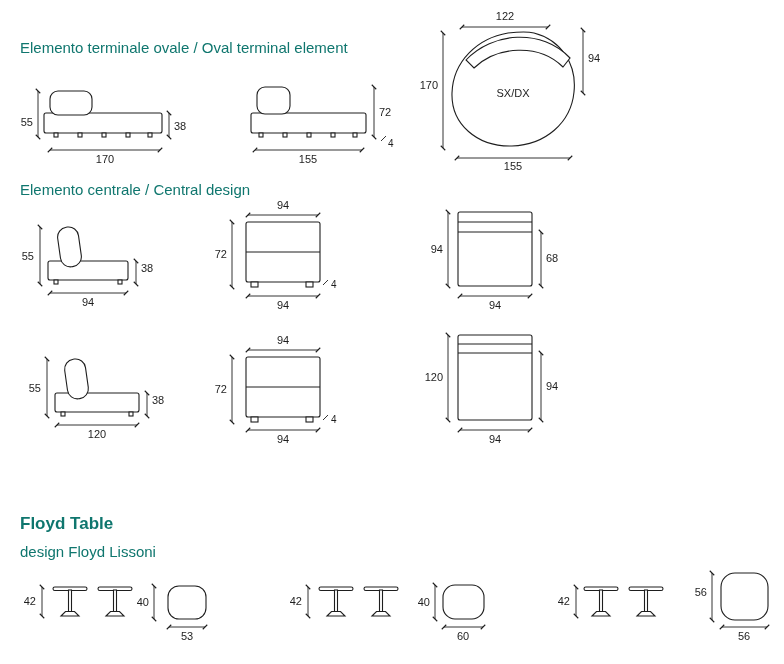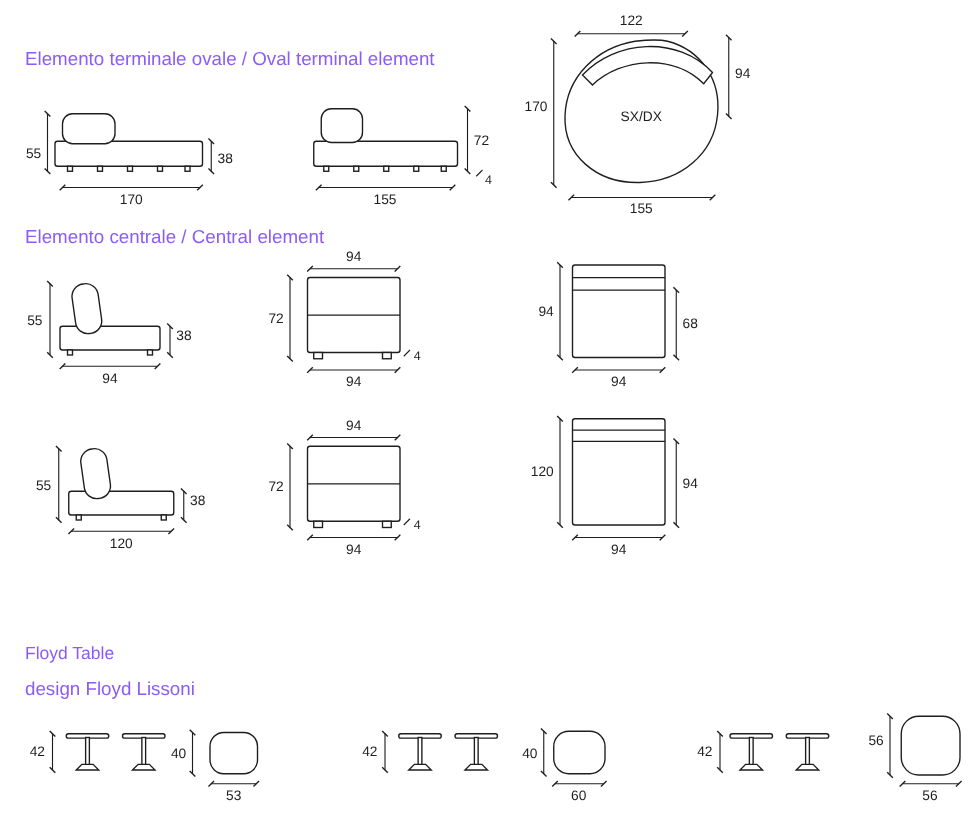--- a/index.html
+++ b/index.html
@@ -1,39 +1,39 @@
 <!DOCTYPE html>
 <html><head>
 <meta charset="utf-8">
 <style>
   html,body { margin:0; padding:0; }
   body {
     width:784px; height:664px; background:#ffffff;
     font-family:"Liberation Sans", sans-serif; color:#1e1e1e;
   }
   .canvas { position:relative; width:784px; height:664px; background:#ffffff; overflow:hidden; }
-  .title { position:absolute; font-size:15px; color:#8b5cf6; white-space:nowrap; }
+  .title { position:absolute; font-size:15px; color:#0f766e; white-space:nowrap; }
   .t1 { left:20px; top:39px; }
   .t2 { left:20px; top:181px; }
-  .t3 { left:20px; top:514px; font-weight:normal; font-size:14px; }
+  .t3 { left:20px; top:514px; font-weight:bold; font-size:17px; }
   .t4 { left:20px; top:543px; }
   svg.sheet { position:absolute; left:0; top:0; }
   .sh { fill:#ffffff; stroke:#1e1e1e; stroke-width:1.1; }
   .il { fill:none; stroke:#1e1e1e; stroke-width:1; }
   .dl { fill:none; stroke:#1e1e1e; stroke-width:0.9; }
   svg text { font-size:11px; fill:#1e1e1e; font-family:"Liberation Sans", sans-serif; }
   svg text.small { font-size:10px; }
 </style>
 </head>
 <body>
 
 <div class="canvas">
 
   <div class="title t1">Elemento terminale ovale / Oval terminal element</div>
-  <div class="title t2">Elemento centrale / Central element</div>
+  <div class="title t2">Elemento centrale / Central design</div>
   <div class="title t3">Floyd Table</div>
   <div class="title t4">design Floyd Lissoni</div>
 
   <svg class="sheet" width="784" height="664" viewBox="0 0 784 664">
     <defs>
       <marker id="tk" viewBox="0 0 10 10" refX="5" refY="5" markerWidth="9" markerHeight="9" orient="auto" markerUnits="userSpaceOnUse">
         <path d="M2.5 7.5 L7.5 2.5" stroke="#1e1e1e" stroke-width="1.2" fill="none"></path>
       </marker>
     </defs>
 

